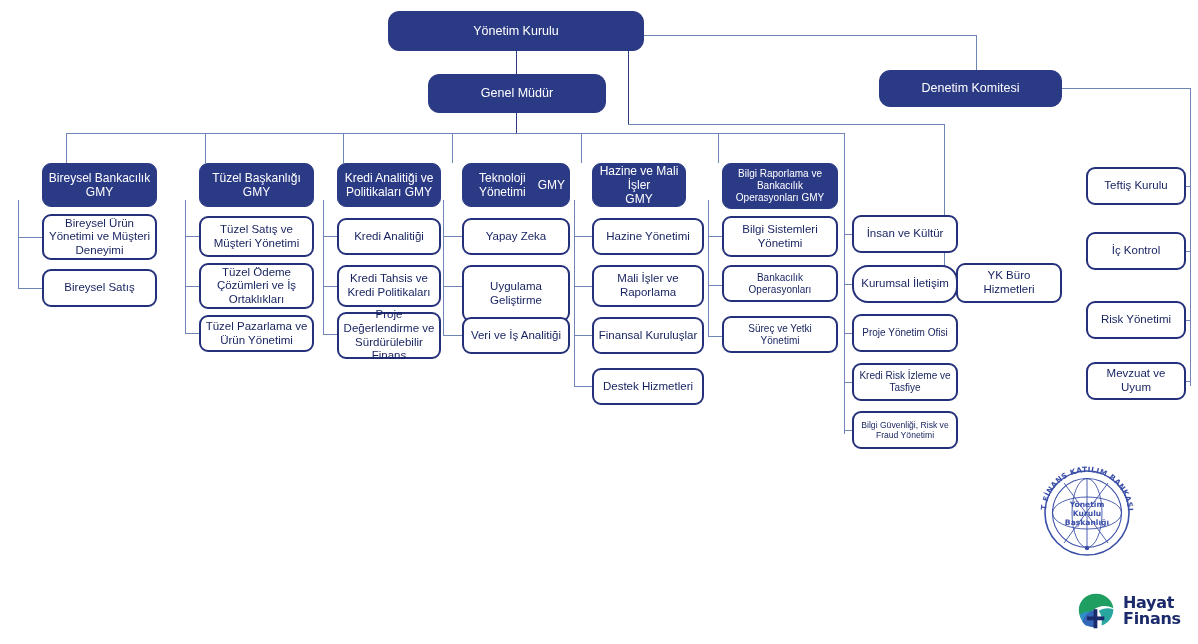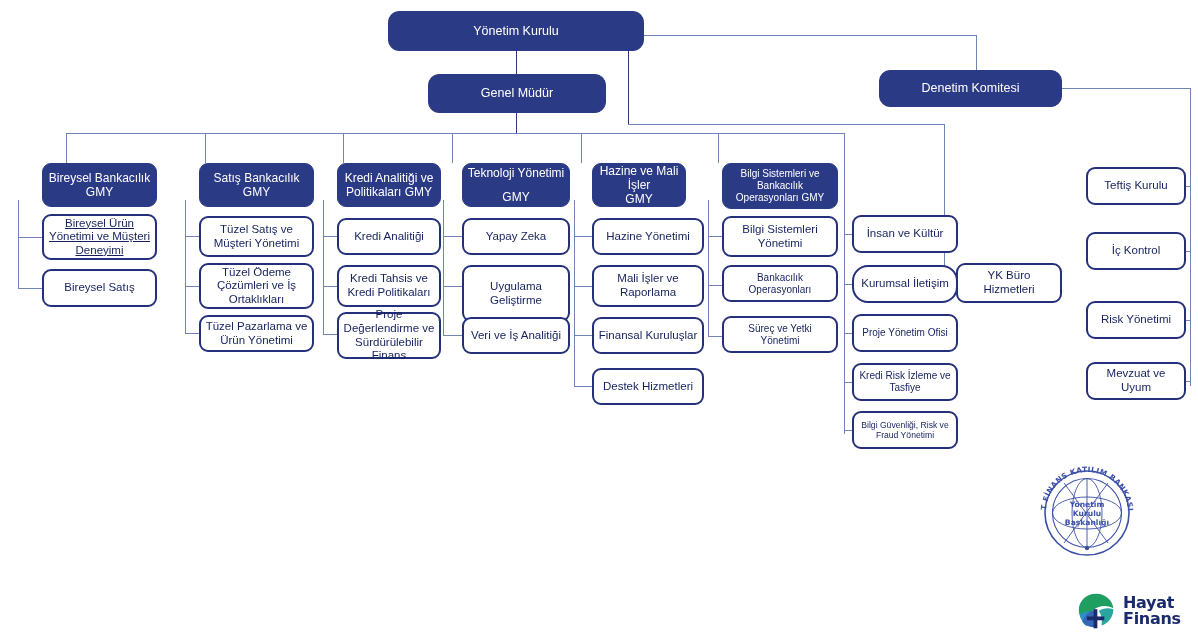--- a/index.html
+++ b/index.html
@@ -143,29 +143,29 @@
   </div>
 
   <div class="node filled big" style="left:879px;top:70px;width:183px;height:37px;">
     <span>Denetim Komitesi</span>
   </div>
 
   <div class="node filled" style="left:42px;top:163px;width:115px;height:44px;flex-direction:column;">
     <span>Bireysel Bankacılık</span>
     <span>GMY</span>
   </div>
-  <div class="node outline" style="left:42px;top:214px;width:115px;height:46px;text-decoration:underline;">
+  <div class="node outline" style="left:42px;top:214px;width:115px;height:46px;">
     <span>Bireysel Ürün Yönetimi ve Müşteri Deneyimi</span>
   </div>
   <div class="node outline" style="left:42px;top:269px;width:115px;height:38px;">
     <span>Bireysel Satış</span>
   </div>
 
   <div class="node filled" style="left:199px;top:163px;width:115px;height:44px;flex-direction:column;">
-    <span>Satış Bankacılık</span>
+    <span>Tüzel Başkanlığı</span>
     <span>GMY</span>
   </div>
   <div class="node outline" style="left:199px;top:216px;width:115px;height:41px;">
     <span>Tüzel Satış ve Müşteri Yönetimi</span>
   </div>
   <div class="node outline" style="left:199px;top:263px;width:115px;height:46px;">
     <span>Tüzel Ödeme Çözümleri ve İş Ortaklıkları</span>
   </div>
   <div class="node outline" style="left:199px;top:315px;width:115px;height:37px;">
     <span>Tüzel Pazarlama ve Ürün Yönetimi</span>
@@ -178,21 +178,21 @@
   <div class="node outline" style="left:337px;top:218px;width:104px;height:37px;">
     <span>Kredi Analitiği</span>
   </div>
   <div class="node outline" style="left:337px;top:265px;width:104px;height:42px;">
     <span>Kredi Tahsis ve Kredi Politikaları</span>
   </div>
   <div class="node outline" style="left:337px;top:312px;width:104px;height:47px;">
     <span>Proje Değerlendirme ve Sürdürülebilir Finans</span>
   </div>
 
-  <div class="node filled" style="left:462px;top:163px;width:108px;height:44px;flex-direction:column;justify-content:space-between;">
+  <div class="node filled" style="left:462px;top:163px;width:108px;height:44px;">
     <span>Teknoloji Yönetimi</span>
     <span>GMY</span>
   </div>
   <div class="node outline" style="left:462px;top:218px;width:108px;height:37px;">
     <span>Yapay Zeka</span>
   </div>
   <div class="node outline" style="left:462px;top:265px;width:108px;height:57px;">
     <span>Uygulama Geliştirme</span>
   </div>
   <div class="node outline" style="left:462px;top:317px;width:108px;height:37px;">
@@ -210,21 +210,21 @@
     <span>Mali İşler ve Raporlama</span>
   </div>
   <div class="node outline" style="left:592px;top:317px;width:112px;height:37px;">
     <span>Finansal Kuruluşlar</span>
   </div>
   <div class="node outline" style="left:592px;top:368px;width:112px;height:37px;">
     <span>Destek Hizmetleri</span>
   </div>
 
   <div class="node filled sm" style="left:722px;top:163px;width:116px;height:46px;flex-direction:column;">
-    <span>Bilgi Sistemleri ve</span>
+    <span>Bilgi Raporlama ve</span>
     <span>Bankacılık</span>
     <span>Operasyonları GMY</span>
   </div>
   <div class="node outline" style="left:722px;top:216px;width:116px;height:41px;">
     <span>Bilgi Sistemleri Yönetimi</span>
   </div>
   <div class="node outline sm" style="left:722px;top:265px;width:116px;height:37px;">
     <span>Bankacılık Operasyonları</span>
   </div>
   <div class="node outline sm" style="left:722px;top:316px;width:116px;height:37px;">

